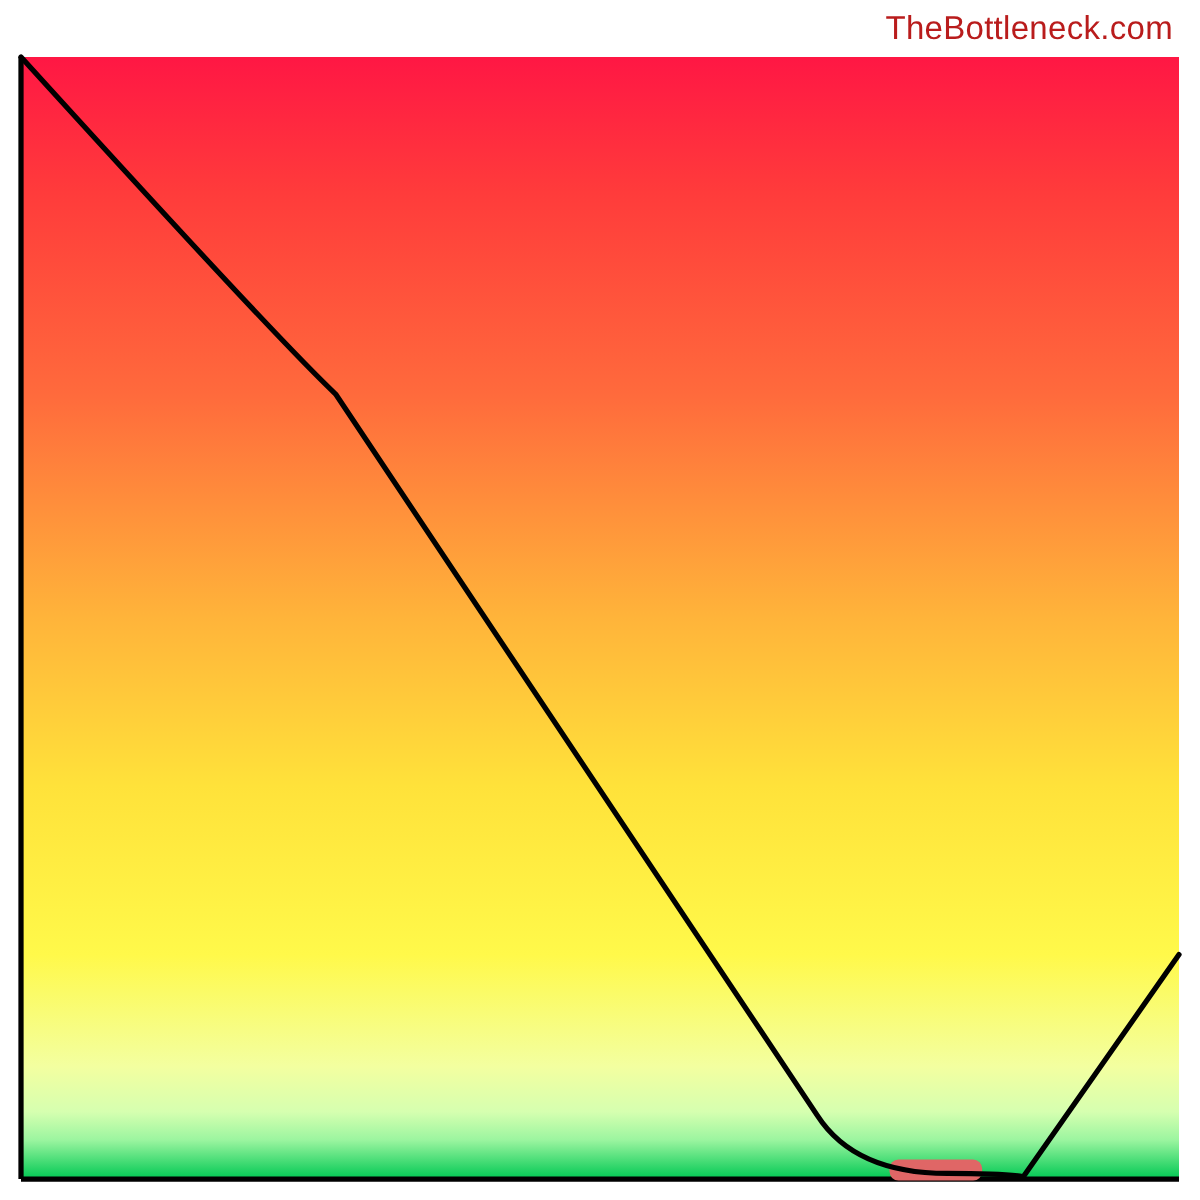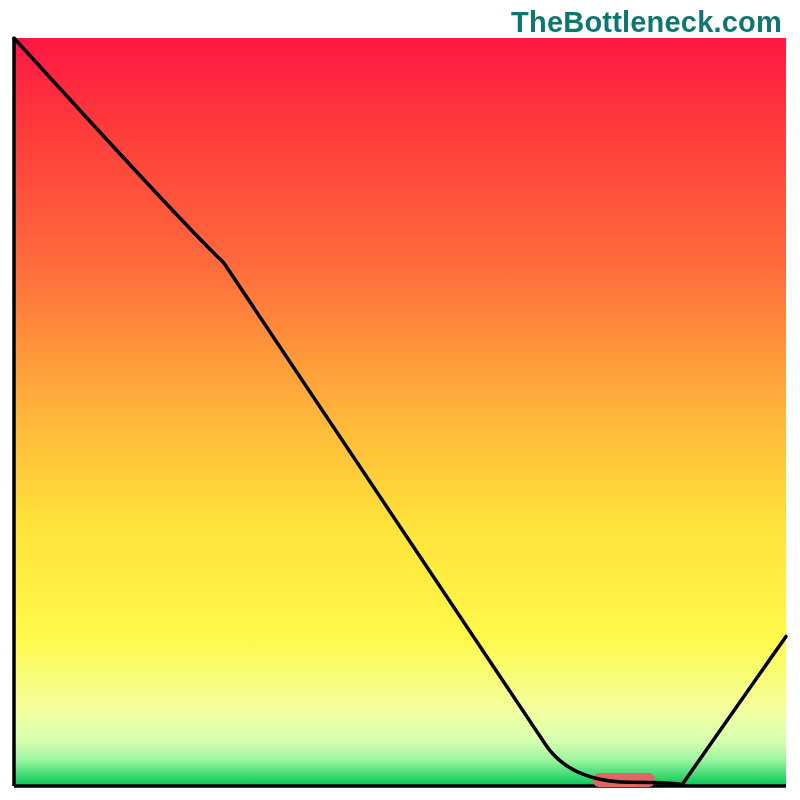--- a/index.html
+++ b/index.html
@@ -12,23 +12,23 @@
   }
   .chart-container {
     position: relative;
     width: 800px;
     height: 800px;
   }
   .watermark {
     position: absolute;
     top: 6px;
     right: 18px;
-    font-size: 29px;
-    font-weight: 700;
-    color: #0f766e;
+    font-size: 22px;
+    font-weight: 400;
+    color: #b91c1c;
     letter-spacing: 0.2px;
     user-select: none;
   }
   svg {
     display: block;
   }
 </style>
 </head>
 <body>
 

